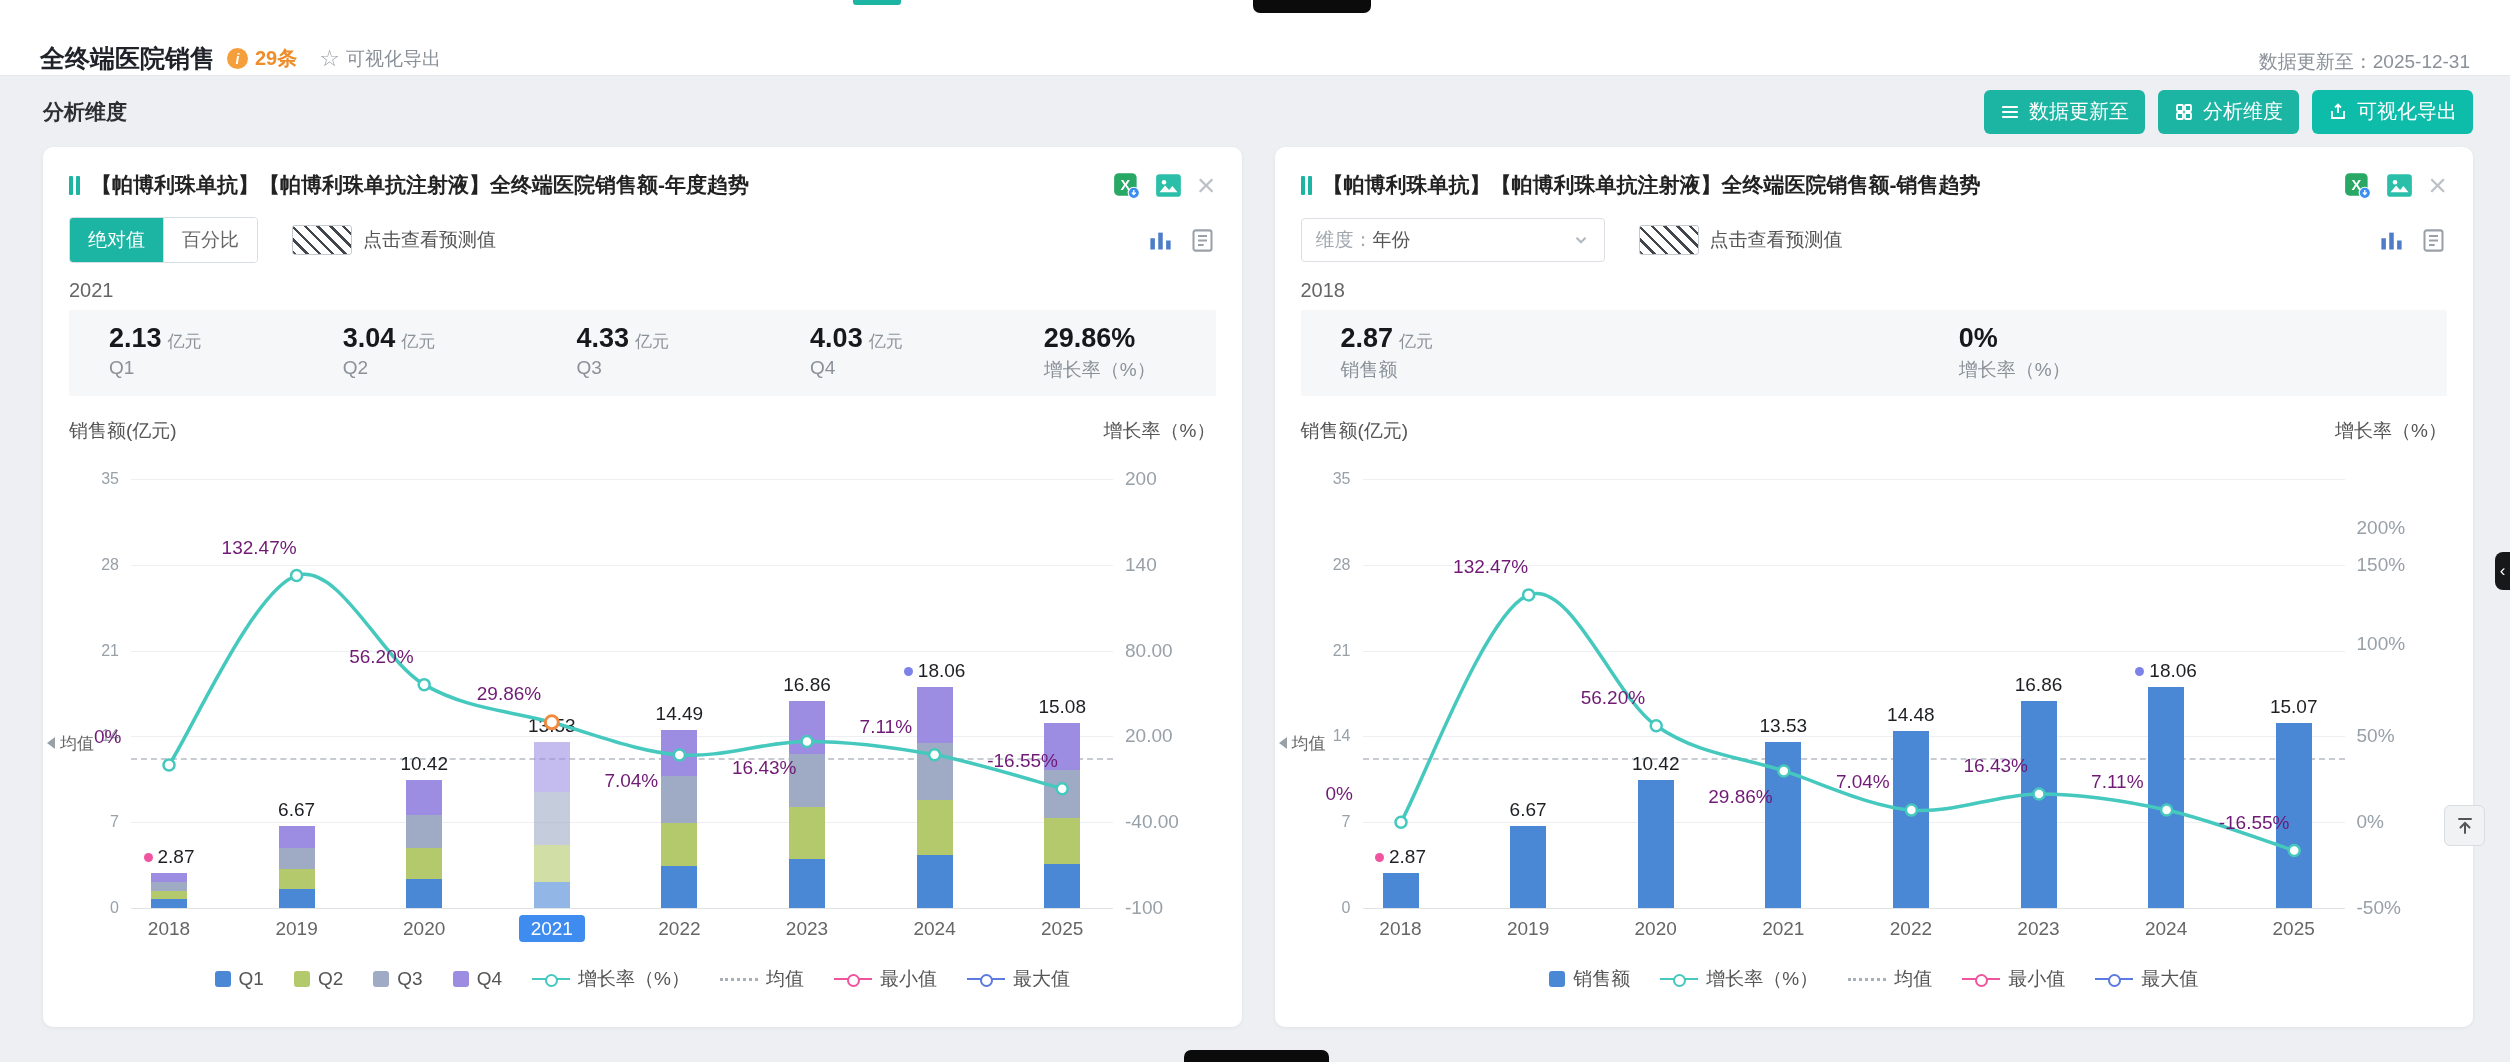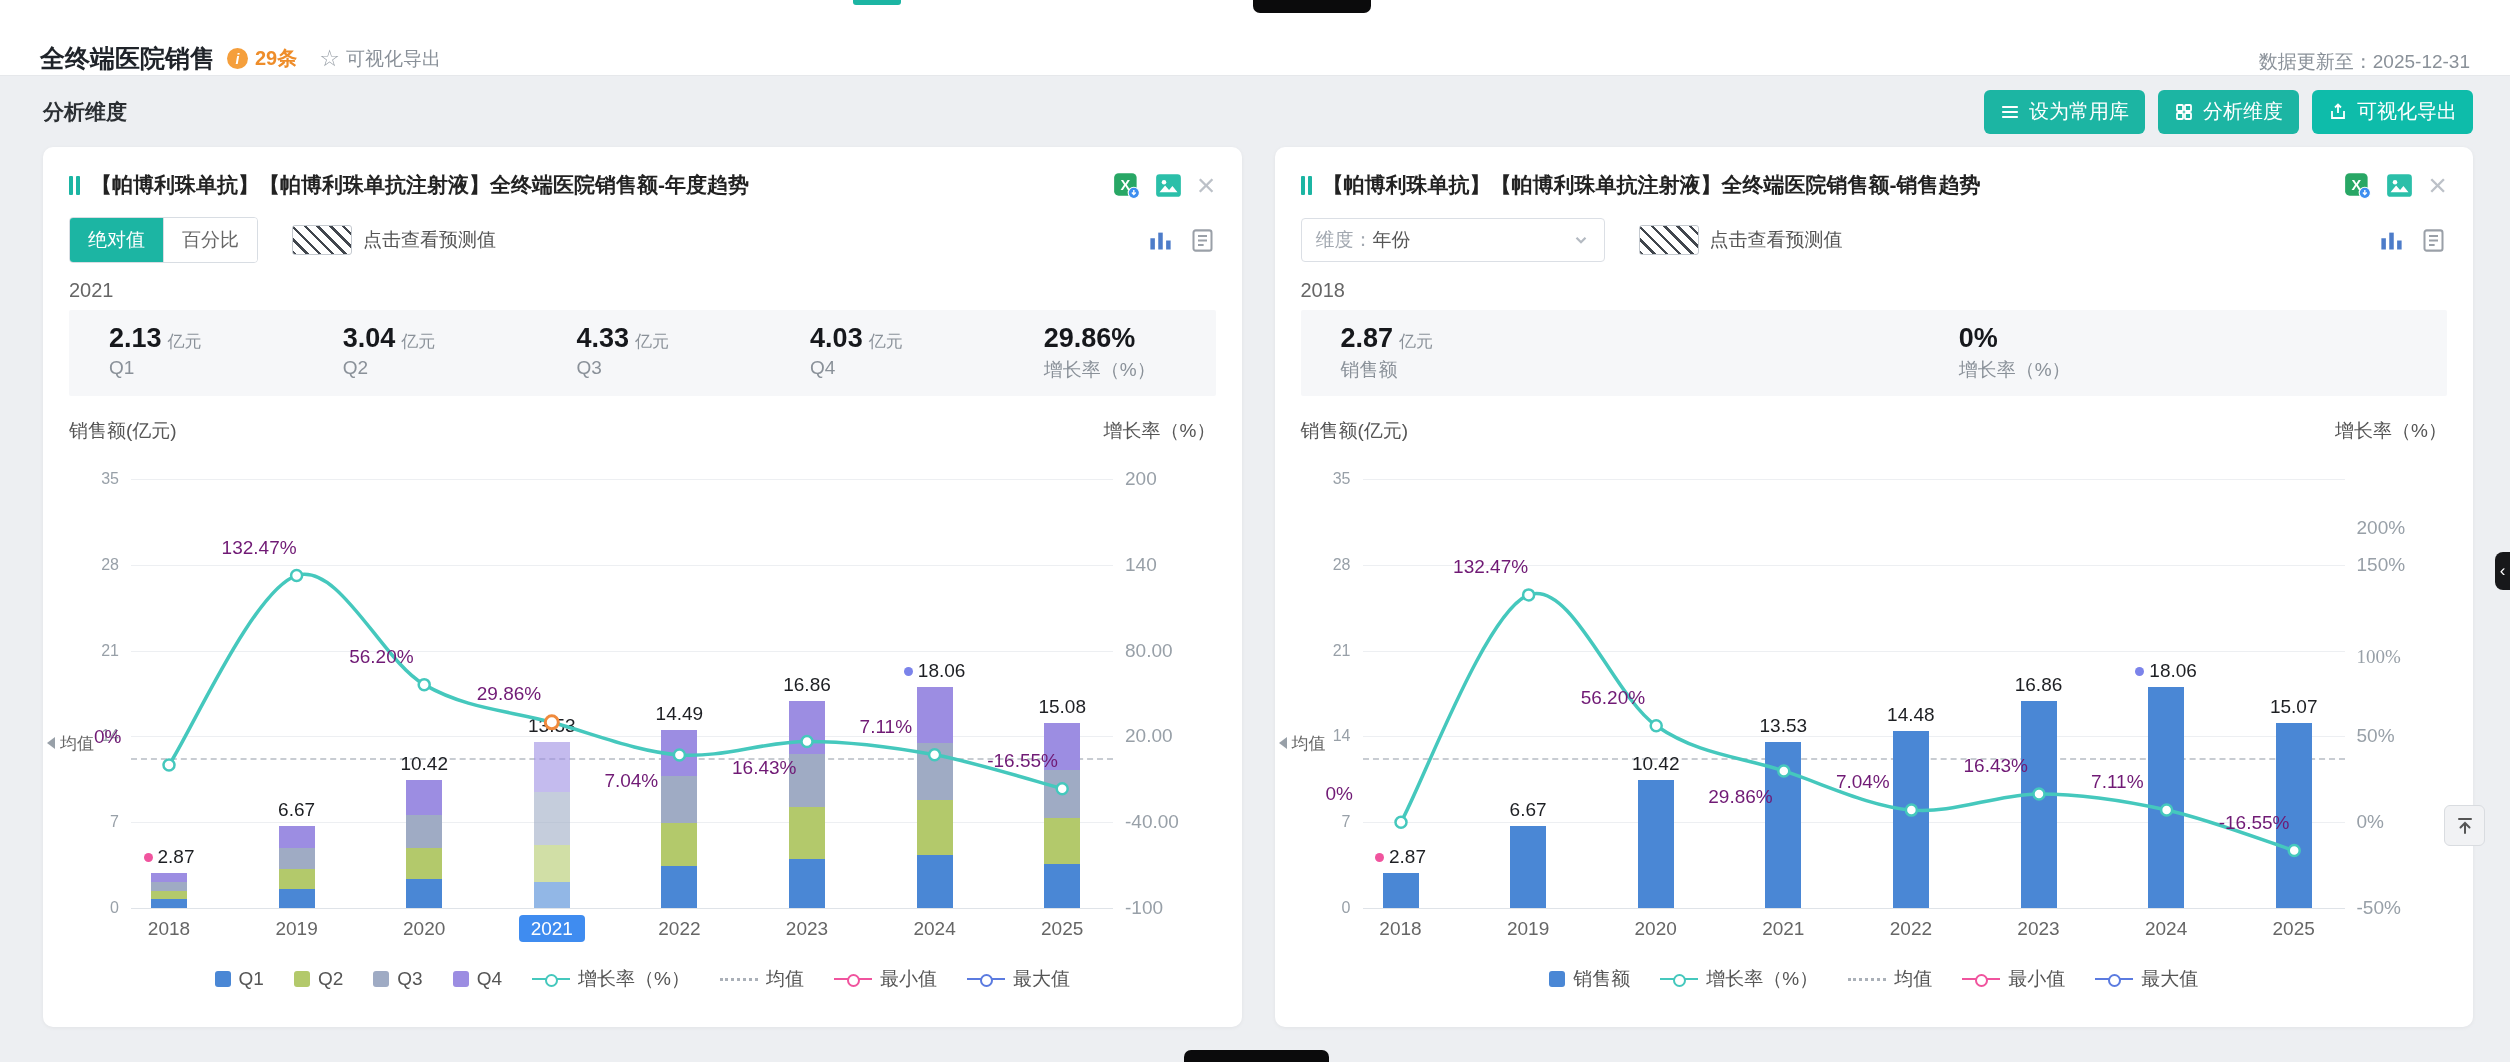--- a/index.html
+++ b/index.html
@@ -132,21 +132,21 @@
   <div class="updated">数据更新至：2025-12-31</div>
 </header>
 
 <div class="section-row">
   <h2 class="section-title">分析维度</h2>
   <div class="toolbar">
     <button class="tb">
       <svg width="20" height="20" viewBox="0 0 20 20">
           <path d="M3 5h14M3 10h14M3 15h14" stroke="#fff" stroke-width="2.2" stroke-linecap="round"></path>
         </svg>
-      <span>设为常用库</span>
+      <span>数据更新至</span>
     </button>
     <button class="tb">
       <svg width="20" height="20" viewBox="0 0 20 20">
           <rect x="3" y="3" width="6" height="6" rx="1" fill="none" stroke="#fff" stroke-width="1.8"></rect>
           <rect x="11" y="3" width="6" height="6" rx="1" fill="none" stroke="#fff" stroke-width="1.8"></rect>
           <rect x="3" y="11" width="6" height="6" rx="1" fill="none" stroke="#fff" stroke-width="1.8"></rect>
           <rect x="11" y="11" width="6" height="6" rx="1" fill="none" stroke="#fff" stroke-width="1.8"></rect>
         </svg>
       <span>分析维度</span>
     </button>
@@ -439,21 +439,21 @@
     </div>
     <div class="chart" id="chart-right">
         <div class="gridline" style="top: 23px;"></div>
         <div class="ytick" style="top: 10px;">35</div>
         <div class="ytick-r" style="top: 22px; margin-top: 37px;">200%</div>
         <div class="gridline" style="top: 108.8px;"></div>
         <div class="ytick" style="top: 95.8px;">28</div>
         <div class="ytick-r" style="top: 95.8px;">150%</div>
         <div class="gridline" style="top: 194.6px;"></div>
         <div class="ytick" style="top: 181.6px;">21</div>
-        <div class="ytick-r" style="top: 188px; font-family: Liberation Serif, serif;">100%</div>
+        <div class="ytick-r" style="top: 175px;">100%</div>
         <div class="gridline" style="top: 280.4px;"></div>
         <div class="ytick" style="top: 267.4px;">14</div>
         <div class="ytick-r" style="top: 267.4px;">50%</div>
         <div class="gridline" style="top: 366.2px;"></div>
         <div class="ytick" style="top: 353.2px;">7</div>
         <div class="ytick-r" style="top: 353.2px;">0%</div>
         <div class="gridline zero" style="top: 452px;"></div>
         <div class="ytick" style="top: 439px;">0</div>
         <div class="ytick-r" style="top: 439px;">-50%</div>
         <div class="meanline" style="top: 301.973px;"></div>

